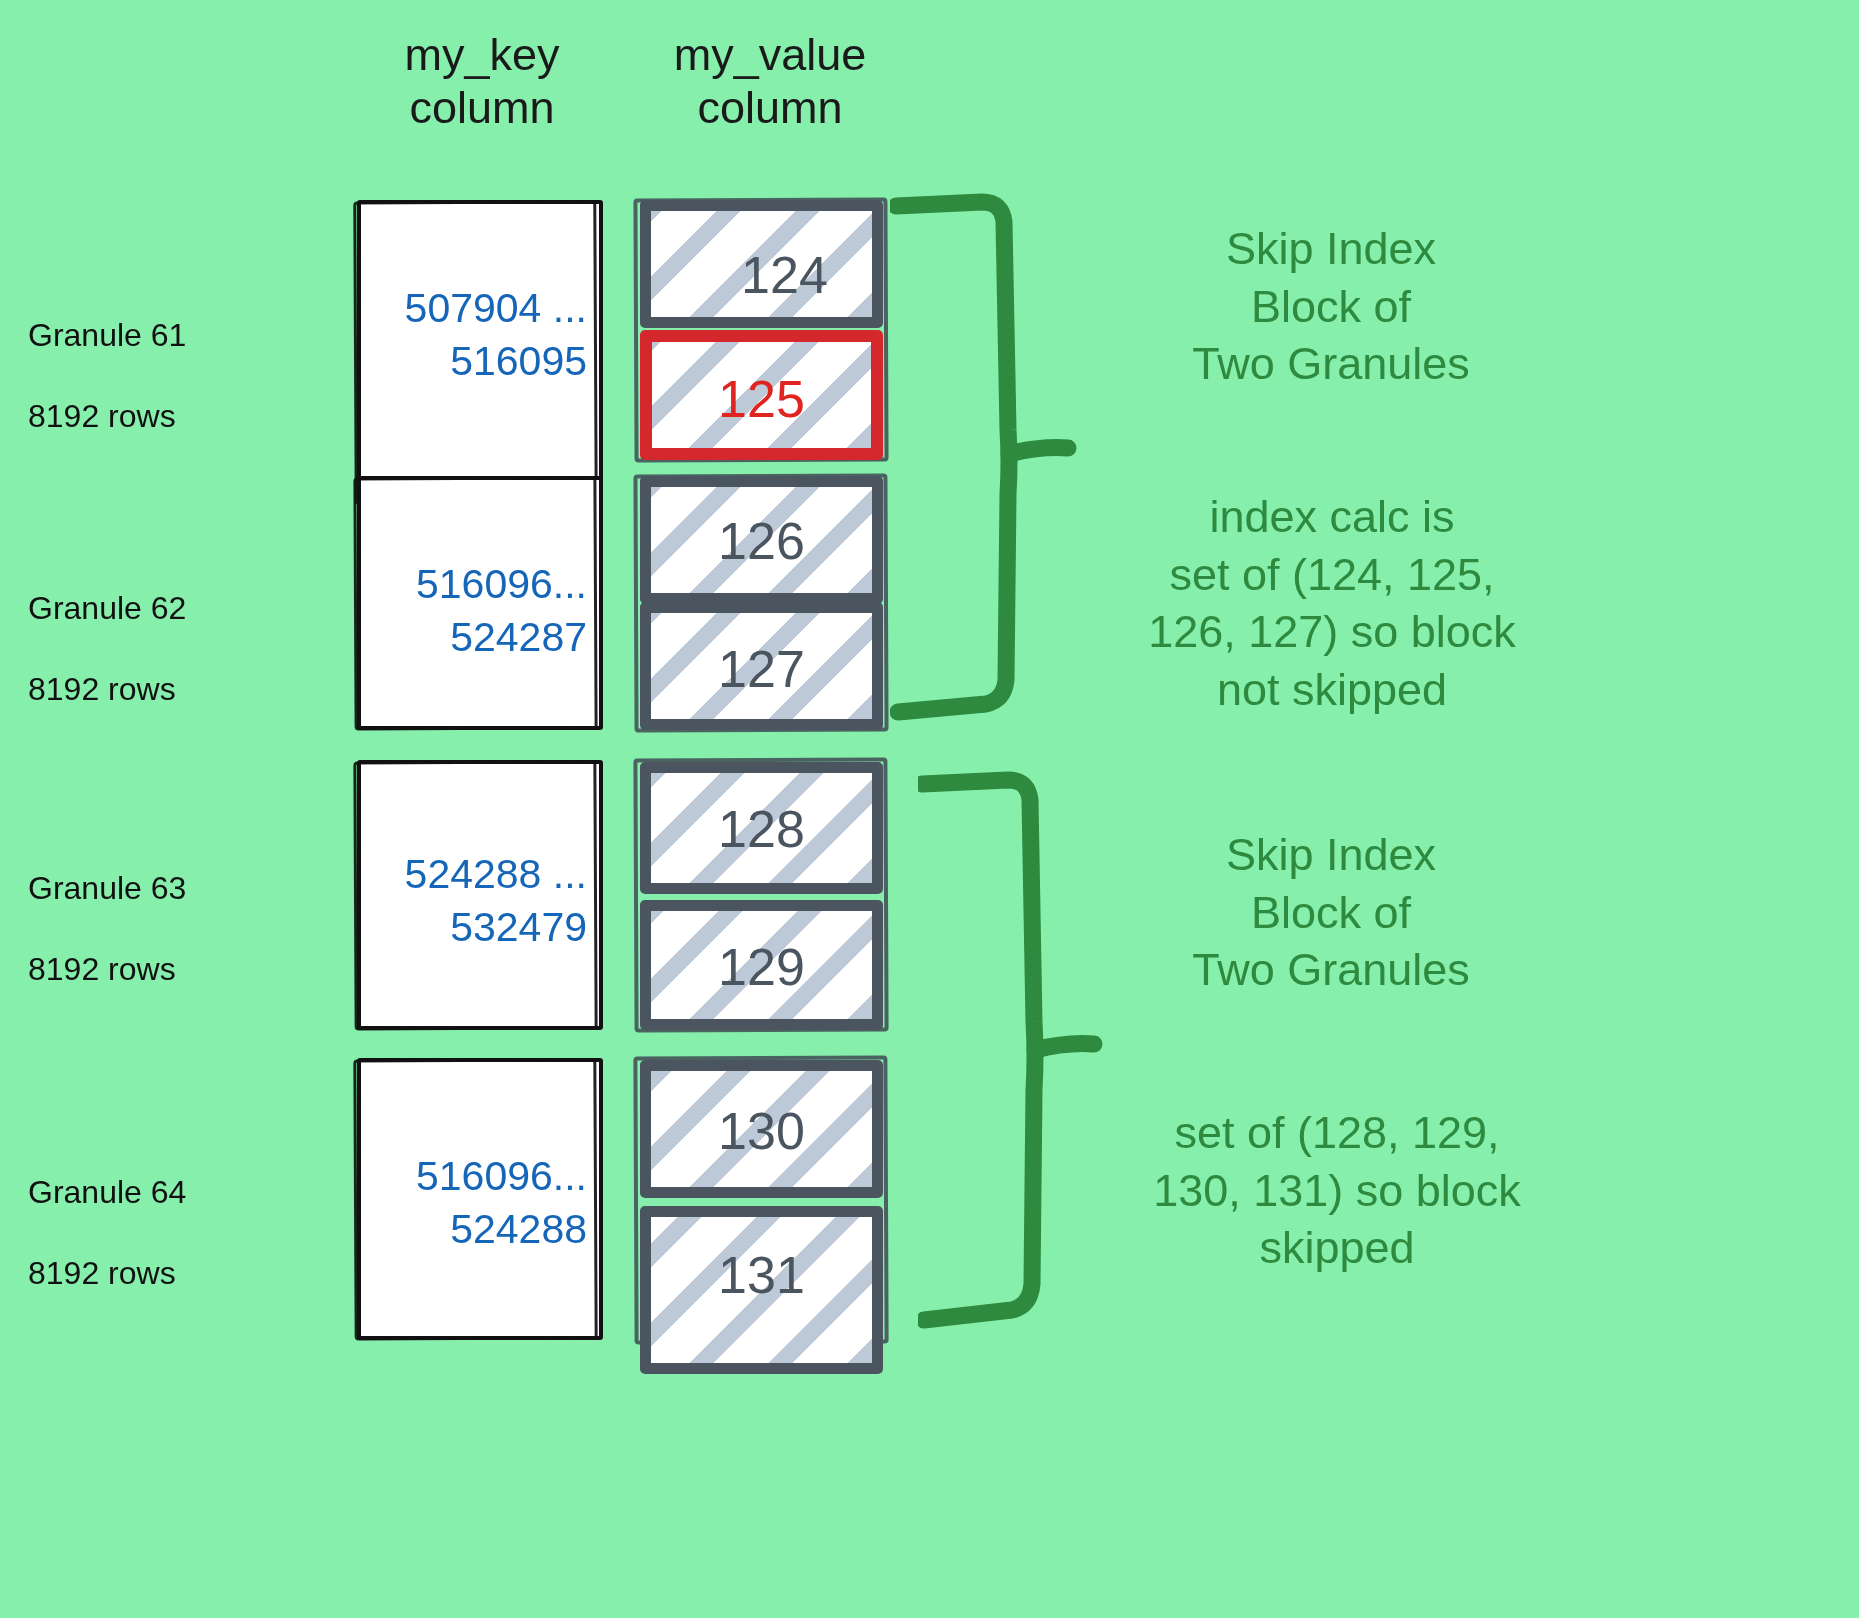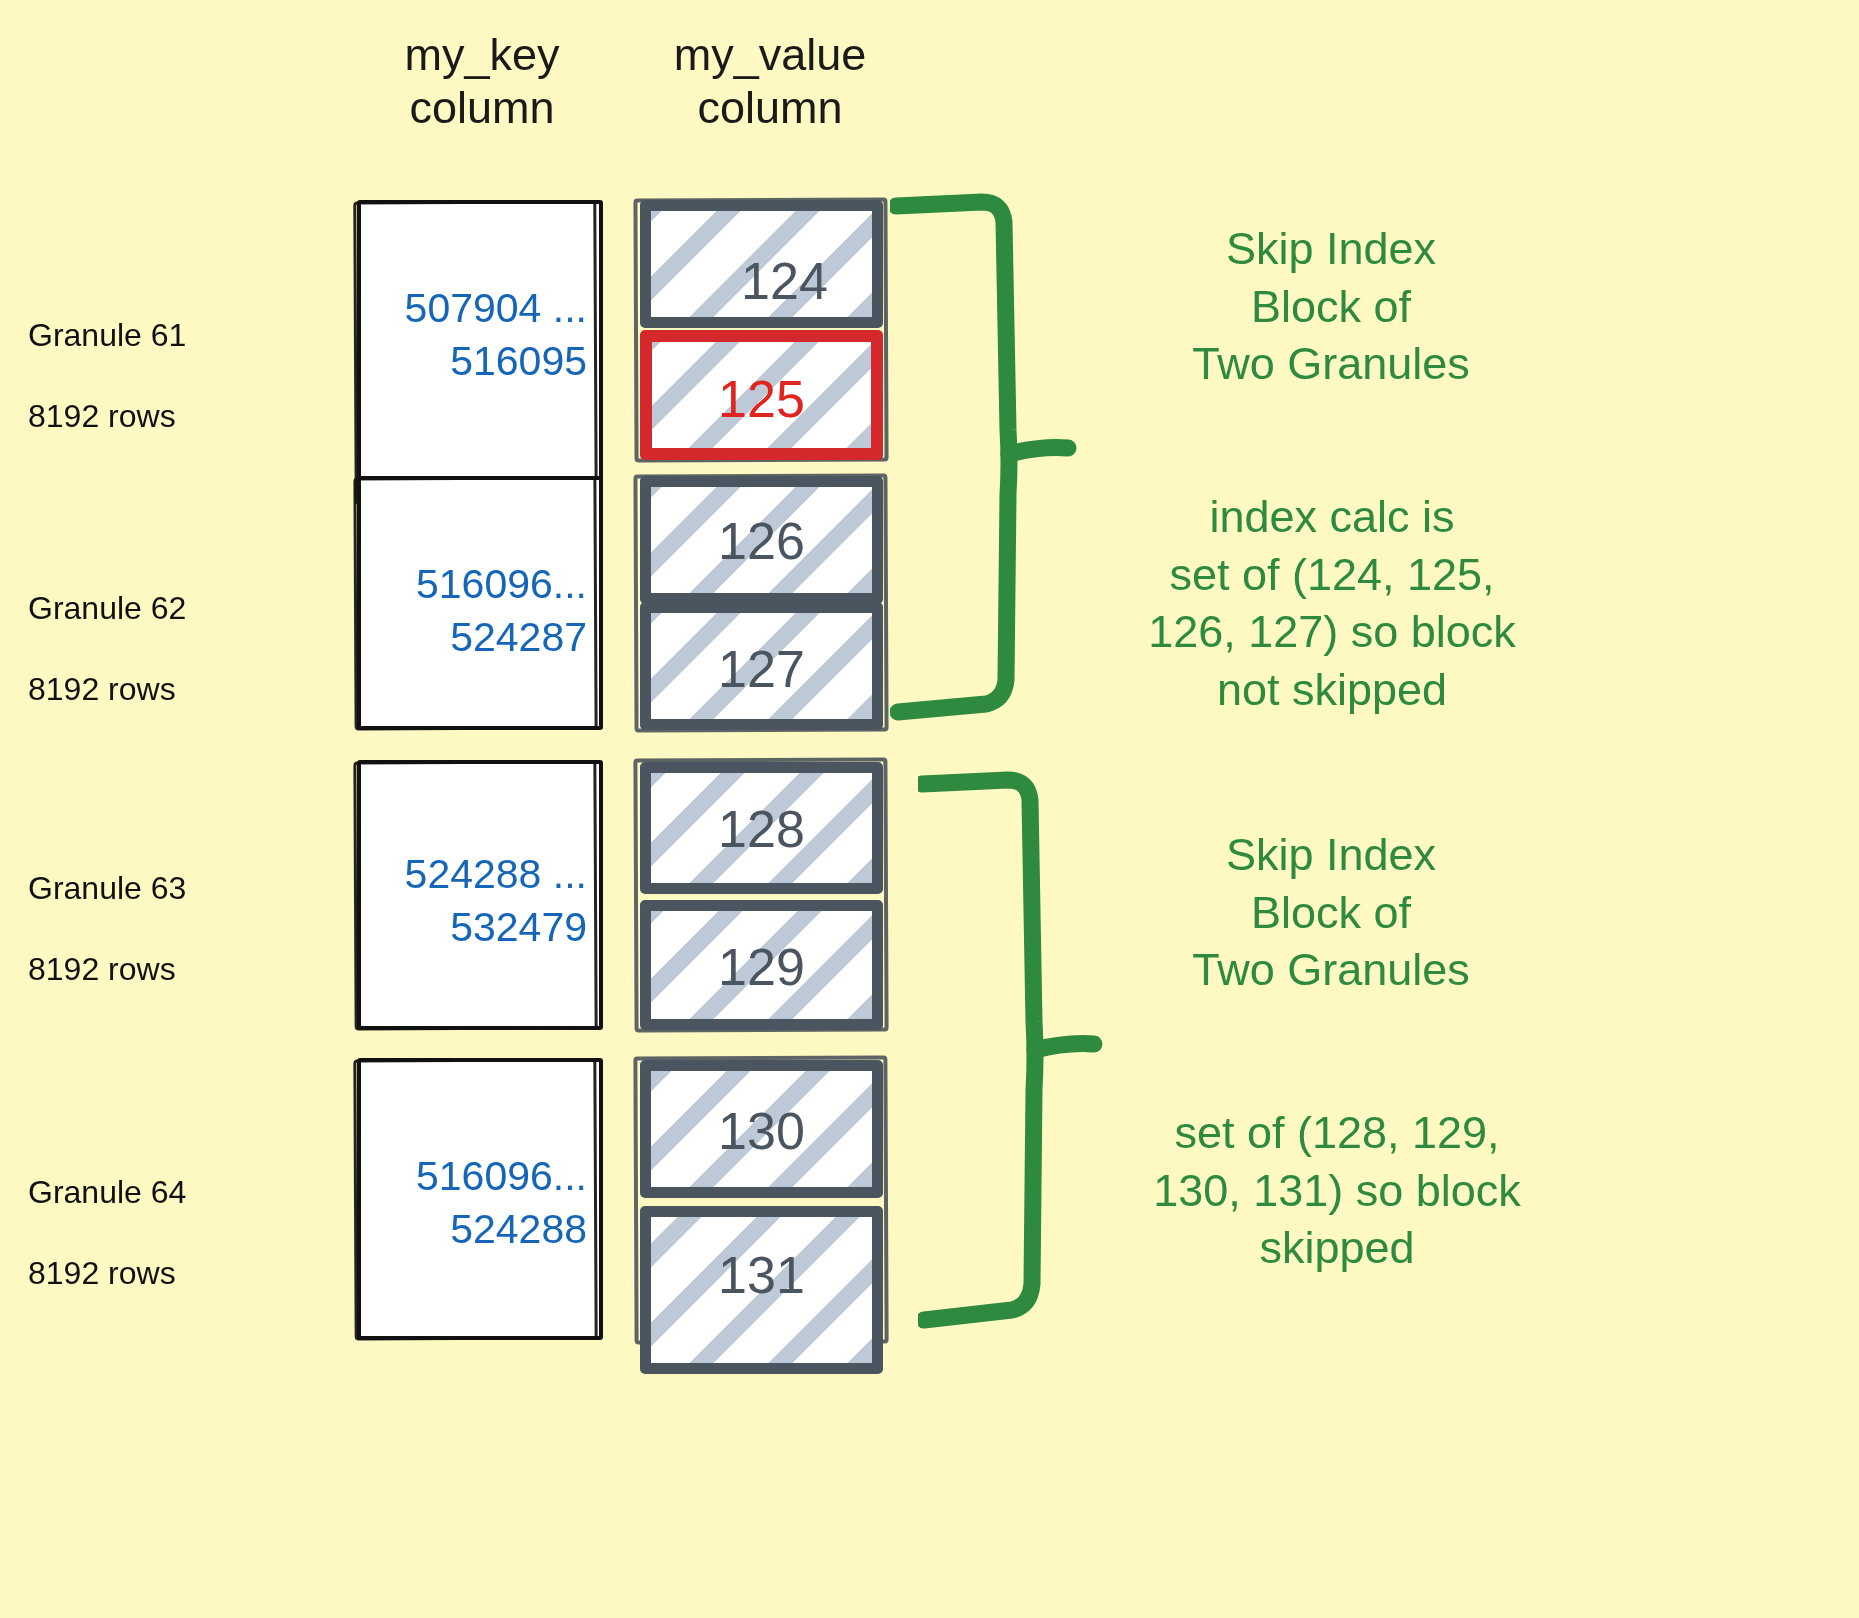--- a/index.html
+++ b/index.html
@@ -5,21 +5,21 @@
   * { box-sizing: border-box; }
   html, body {
     margin: 0; padding: 0;
     background: #ffffff;
     font-family: "Liberation Sans", sans-serif;
   }
   #canvas {
     position: relative;
     width: 1859px;
     height: 1618px;
-    background: #fef9c3;
+    background: #86efac;
     overflow: hidden;
   }
 
   
   .col-header {
     position: absolute;
     text-align: center;
     font-size: 45px;
     line-height: 1.18;
     color: #1a1a1a;
@@ -144,21 +144,21 @@
   </div>
 
   <div class="key-box" style="top:200px; height:304px;">
     <div class="key-text" style="top:78px;">507904 ...
 516095</div>
   </div>
 
   <div class="pair-outline" style="top:198px; height:264px;"></div>
 
   <div class="val-block" style="top:200px; height:128px;">
-    <div class="val-num" style="top:40px;padding-left:46px;">124</div>
+    <div class="val-num" style="top:34px;padding-left:46px;">124</div>
   </div>
   <div class="val-block flagged" style="top:330px; height:130px;">
     <div class="val-num flagged" style="top:27px;">125</div>
   </div>
 
   <div class="granule-label" style="top:548px;">
     <span class="gl-name">Granule 62</span>
     <span class="gl-rows">8192 rows</span>
   </div>
 

